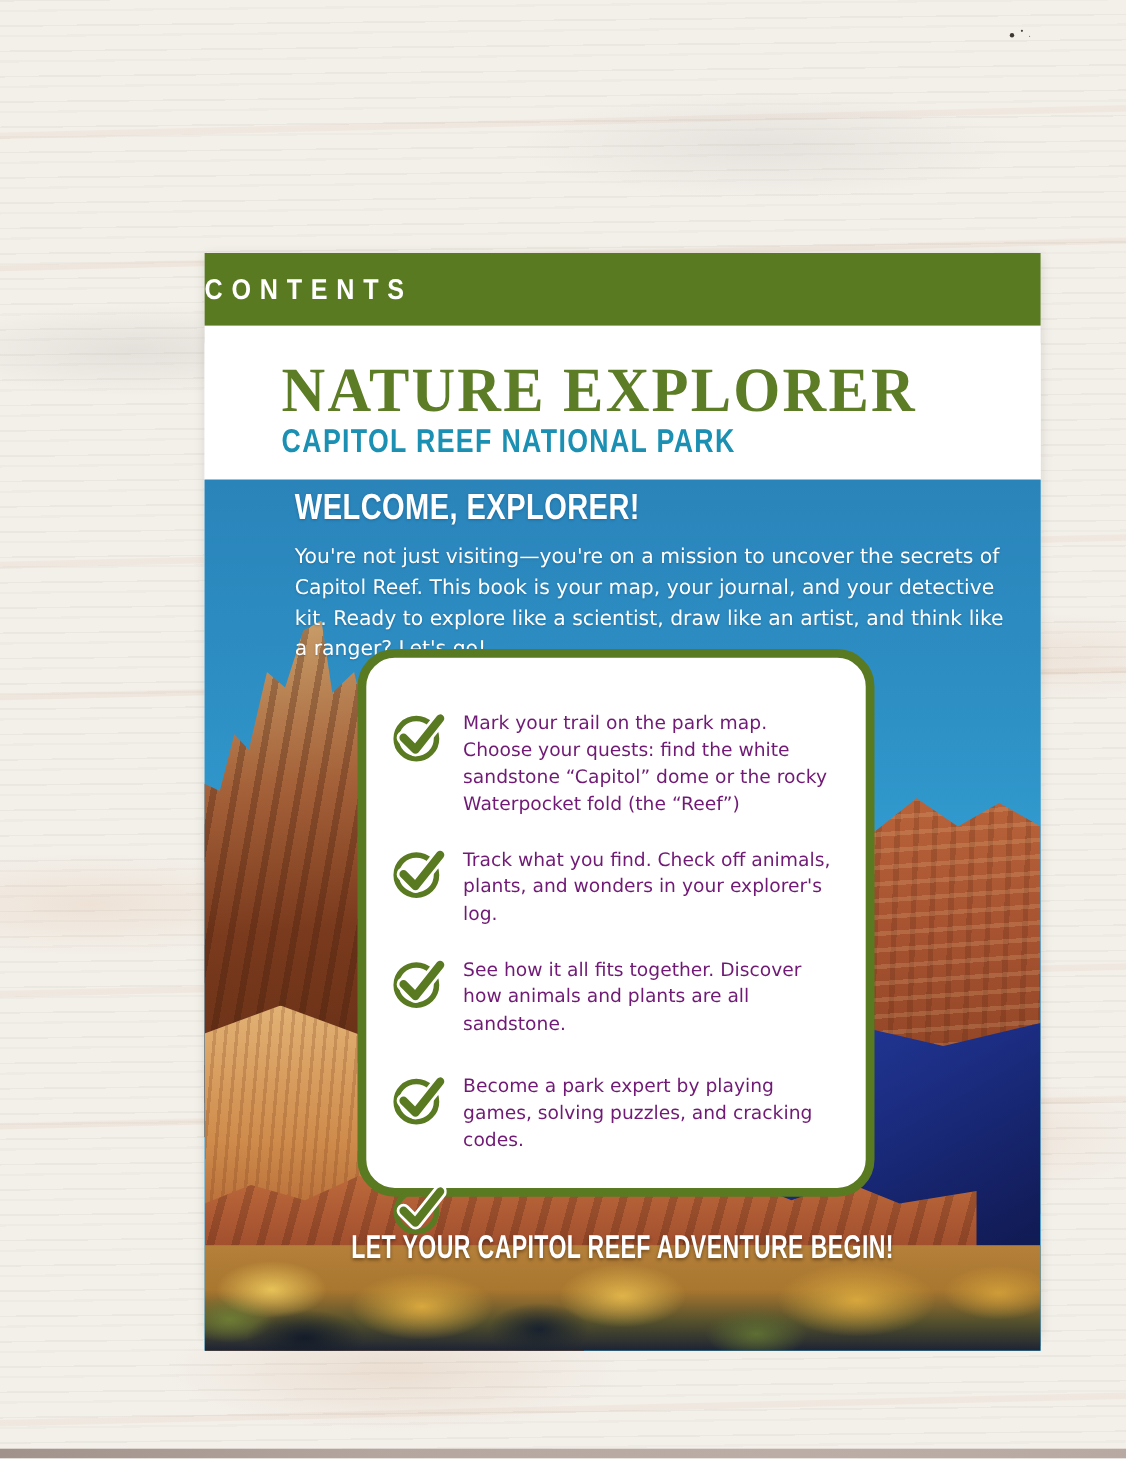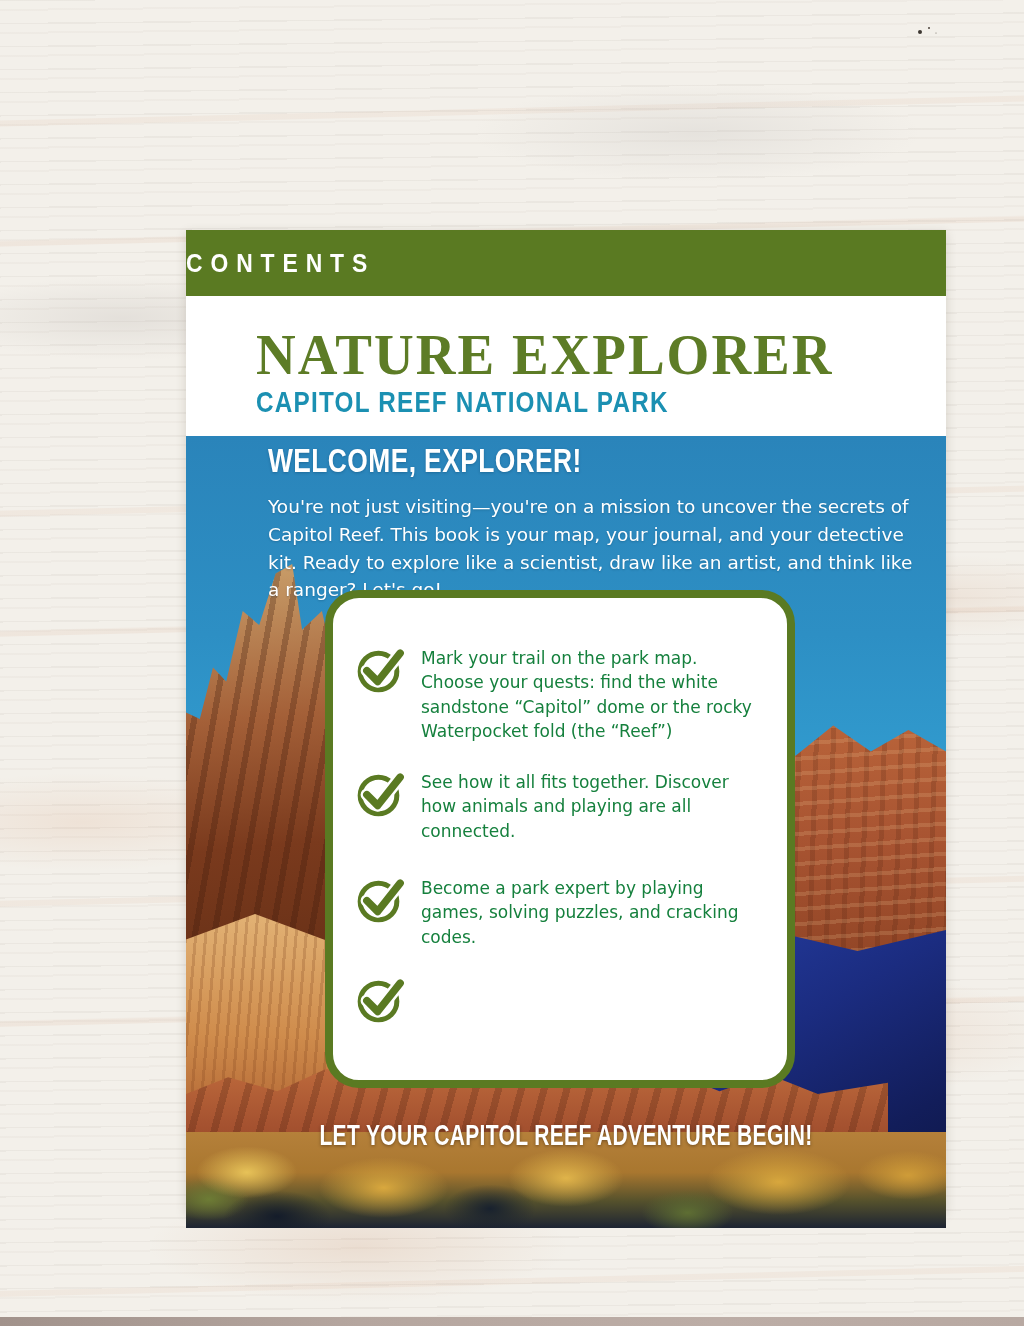--- a/index.html
+++ b/index.html
@@ -106,21 +106,21 @@
   .welcome-p { margin-top:13px; width:648px; font-size:18.5px; line-height:1.5;
     text-shadow:0 1px 2px rgba(0,45,75,0.28); }
 
   
   .card { left:139px; top:154px; width:470px; height:498px; position:absolute;
     background:#ffffff; border:8px solid #5a7a22; border-radius:34px;
     padding:46px 18px 0 23px; }
   .row { display:flex; align-items:flex-start; gap:15px; margin-bottom:25px; }
   .chk { width:50px; height:50px; flex:0 0 50px; }
   .chk svg { width:50px; height:50px; display:block; }
-  .row-text { width:336px; color:#15803d; font-size:17px; line-height:1.43; padding-top:2px; }
+  .row-text { width:336px; color:#701a75; font-size:17px; line-height:1.43; padding-top:2px; }
 
   
   .tagline { left:0; right:0; top:682px; position:absolute; text-align:center;
     color:#ffffff; font-family:"Liberation Sans", sans-serif; font-weight:bold;
     font-size:30px; letter-spacing:0.5px; transform:scaleX(0.70);
     text-shadow:0 1px 4px rgba(30,15,5,0.45); white-space:nowrap; }
 </style>
 </head>
 <body>
 
@@ -158,30 +158,40 @@
           <span class="chk">
             <svg viewBox="0 0 60 60">
                 <circle cx="27" cy="33" r="22" fill="none" stroke="#5a7a22" stroke-width="6"></circle>
                 <path d="M13 32 L26 45 L53 11" fill="none" stroke="#ffffff" stroke-width="15" stroke-linecap="round" stroke-linejoin="round"></path>
                 <path d="M13 32 L26 45 L53 11" fill="none" stroke="#5a7a22" stroke-width="9" stroke-linecap="round" stroke-linejoin="round"></path>
               </svg>
           </span>
           <span class="row-text">Mark your trail on the park map.  Choose your quests: find the white sandstone “Capitol” dome or the rocky Waterpocket fold (the “Reef”)</span>
         </div>
 
-
-        <div class="row">
-          <span class="chk">
-            <svg viewBox="0 0 60 60">
-                <circle cx="27" cy="33" r="22" fill="none" stroke="#5a7a22" stroke-width="6"></circle>
-                <path d="M13 32 L26 45 L53 11" fill="none" stroke="#ffffff" stroke-width="15" stroke-linecap="round" stroke-linejoin="round"></path>
-                <path d="M13 32 L26 45 L53 11" fill="none" stroke="#5a7a22" stroke-width="9" stroke-linecap="round" stroke-linejoin="round"></path>
-              </svg>
-          </span>
-          <span class="row-text">See how it all fits together.  Discover how animals and playing are all connected.</span>
+        <div class="row">
+          <span class="chk">
+            <svg viewBox="0 0 60 60">
+                <circle cx="27" cy="33" r="22" fill="none" stroke="#5a7a22" stroke-width="6"></circle>
+                <path d="M13 32 L26 45 L53 11" fill="none" stroke="#ffffff" stroke-width="15" stroke-linecap="round" stroke-linejoin="round"></path>
+                <path d="M13 32 L26 45 L53 11" fill="none" stroke="#5a7a22" stroke-width="9" stroke-linecap="round" stroke-linejoin="round"></path>
+              </svg>
+          </span>
+          <span class="row-text">Track what you find.  Check off animals, plants, and wonders in your explorer's log.</span>
+        </div>
+
+        <div class="row">
+          <span class="chk">
+            <svg viewBox="0 0 60 60">
+                <circle cx="27" cy="33" r="22" fill="none" stroke="#5a7a22" stroke-width="6"></circle>
+                <path d="M13 32 L26 45 L53 11" fill="none" stroke="#ffffff" stroke-width="15" stroke-linecap="round" stroke-linejoin="round"></path>
+                <path d="M13 32 L26 45 L53 11" fill="none" stroke="#5a7a22" stroke-width="9" stroke-linecap="round" stroke-linejoin="round"></path>
+              </svg>
+          </span>
+          <span class="row-text">See how it all fits together.  Discover how animals and plants are all sandstone.</span>
         </div>
 
         <div class="row" style="margin-top:31px;">
           <span class="chk">
             <svg viewBox="0 0 60 60">
                 <circle cx="27" cy="33" r="22" fill="none" stroke="#5a7a22" stroke-width="6"></circle>
                 <path d="M13 32 L26 45 L53 11" fill="none" stroke="#ffffff" stroke-width="15" stroke-linecap="round" stroke-linejoin="round"></path>
                 <path d="M13 32 L26 45 L53 11" fill="none" stroke="#5a7a22" stroke-width="9" stroke-linecap="round" stroke-linejoin="round"></path>
               </svg>
           </span>

